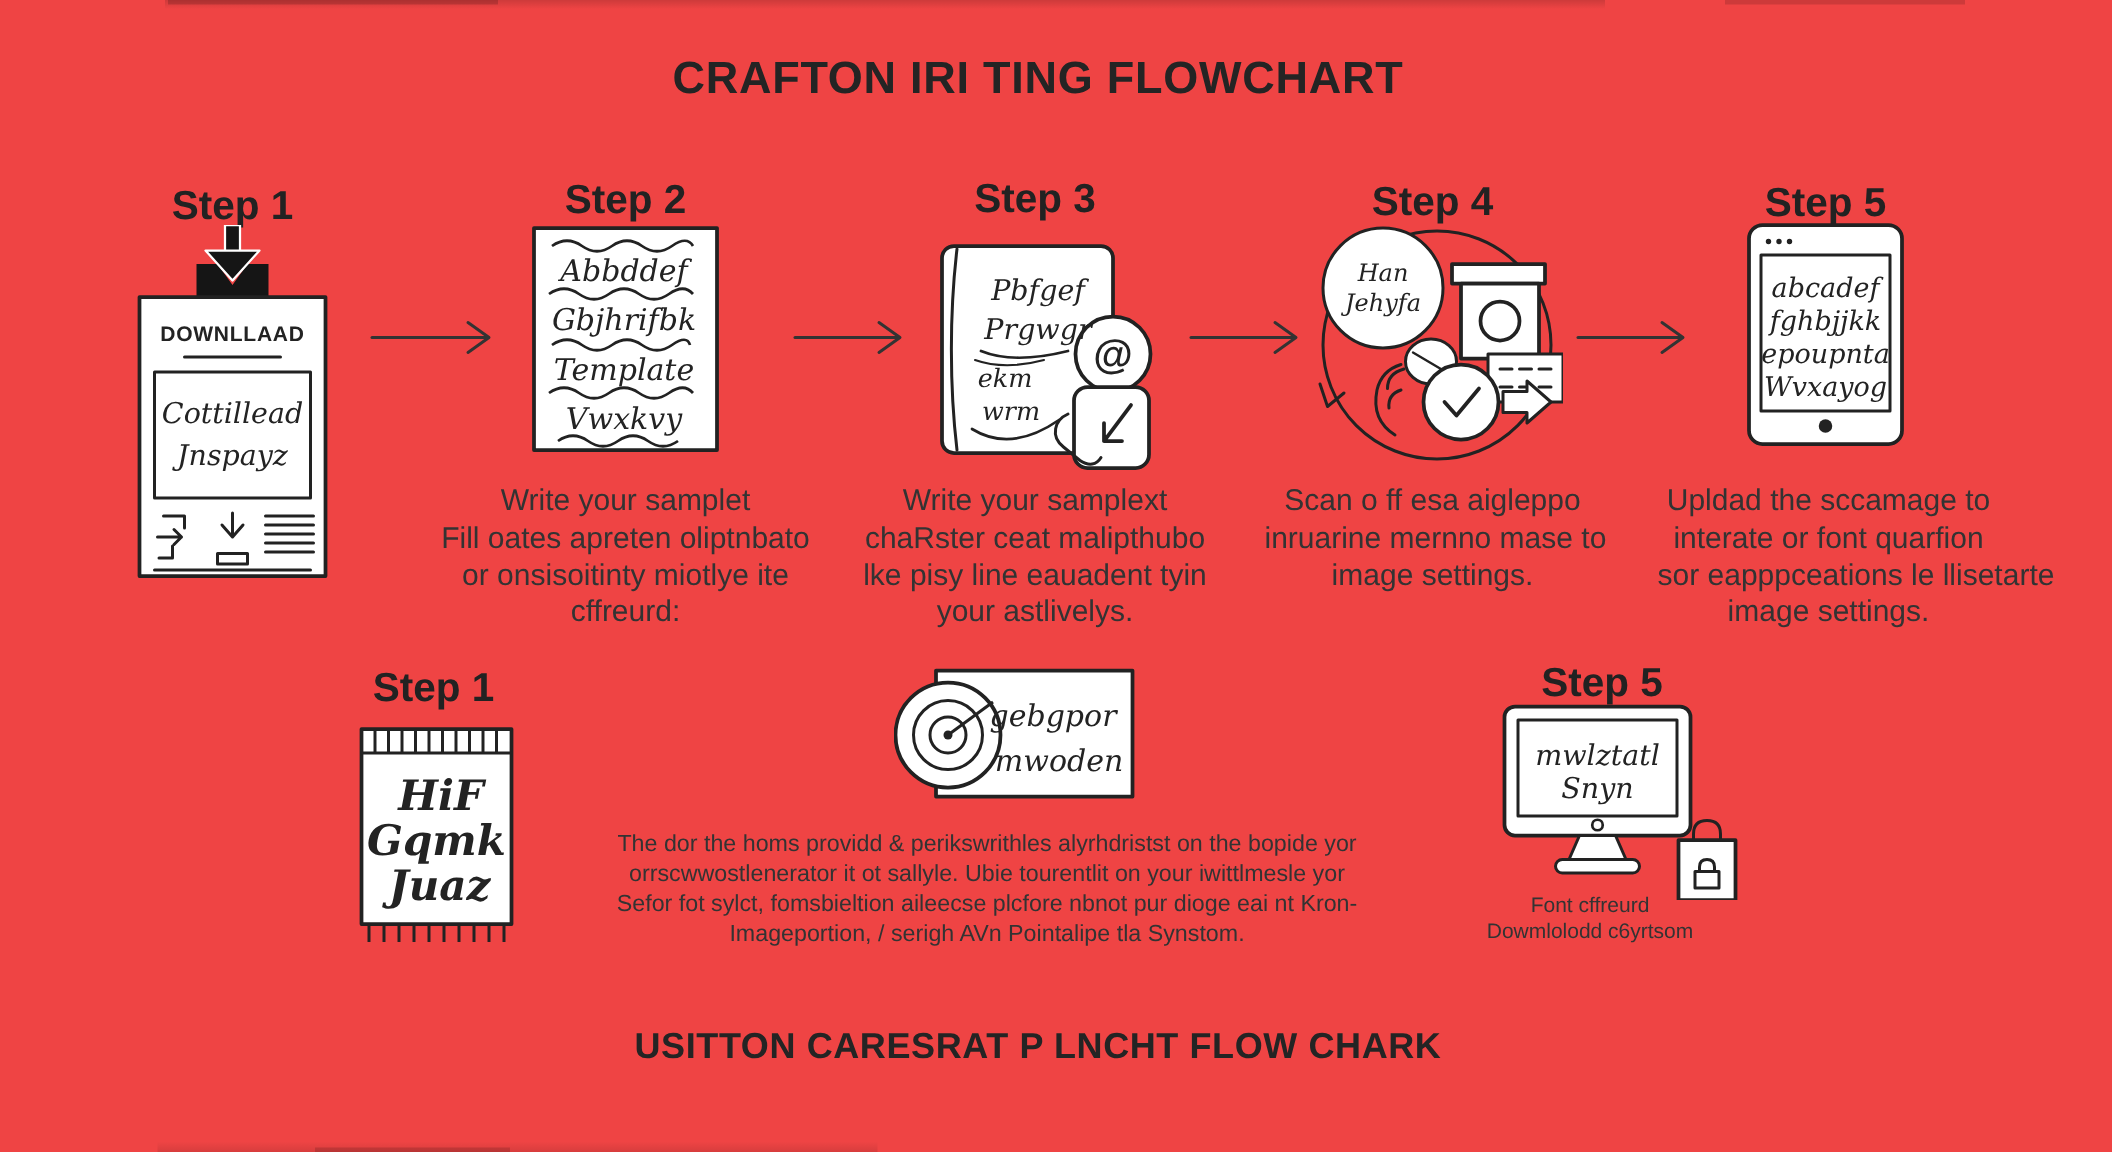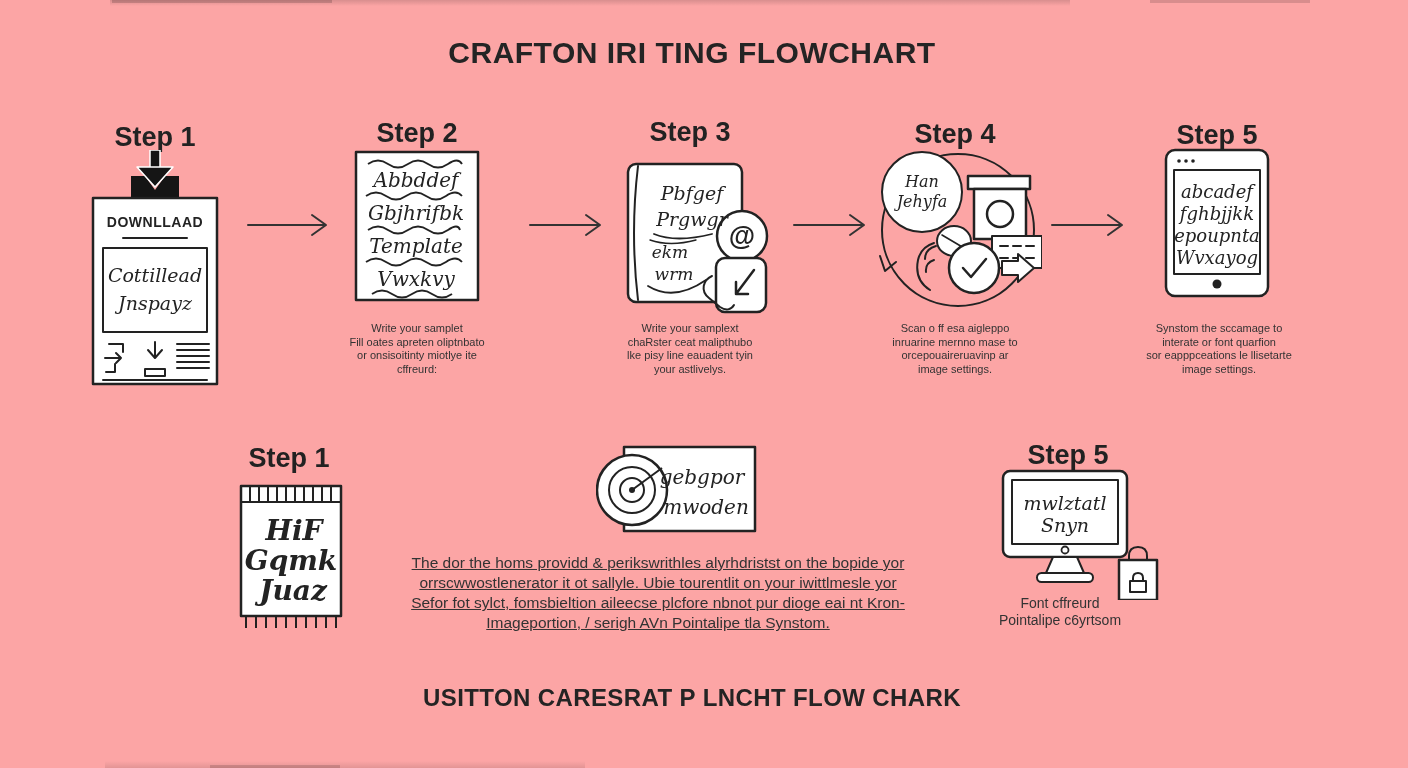--- a/index.html
+++ b/index.html
@@ -1,30 +1,30 @@
 <!DOCTYPE html>
 <html><head>
 <meta charset="utf-8">
 <style>
   html,body{margin:0;padding:0;background:#fff;}
   .canvas{
-    position:relative;width:1408px;height:768px;background:#fca5a5;overflow:hidden;
+    position:relative;width:1408px;height:768px;background:#ef4444;overflow:hidden;
     font-family:"Liberation Sans",sans-serif;color:#222;
   }
   .abs{position:absolute;}
   .main-title{
     left:0;top:36px;width:1384px;text-align:center;
     font-size:30px;font-weight:700;letter-spacing:.5px;color:#242424;
   }
   .footer-title{
     left:0;top:684px;width:1384px;text-align:center;
     font-size:24px;font-weight:700;letter-spacing:.4px;color:#242424;
   }
   .step-label{font-weight:700;font-size:27px;color:#222;text-align:center;}
-  .caption{font-size:11px;color:#333;text-align:center;line-height:1.24;}
+  .caption{font-size:20px;color:#333;text-align:center;line-height:1.24;}
   .caption div{white-space:nowrap;}
   .para{font-size:15.5px;color:#333;text-align:center;line-height:1.3;}
   .para div{white-space:nowrap;}
   svg{display:block;}
   svg text{font-family:"DejaVu Serif","Liberation Serif",serif;font-style:italic;fill:#232323;}
   svg text.sans{font-family:"Liberation Sans",sans-serif;font-style:normal;font-weight:700;}
   .smudge{background:linear-gradient(to bottom,rgba(0,0,0,0.14),rgba(0,0,0,0));}
   .smudge-b{background:linear-gradient(to top,rgba(0,0,0,0.10),rgba(0,0,0,0));}
 </style>
 </head>
@@ -166,21 +166,20 @@
       <circle cx="102" cy="128" r="25" fill="#fff" stroke-width="2.5"></circle>
       <path d="M91,128 l8,9 l15,-18" stroke-width="2.5"></path>
       <path d="M130,121 h16 v-7 l16,14 l-16,14 v-7 h-16 z" fill="#fff" stroke-width="2"></path>
     </g>
     <text x="50" y="47" font-size="16" text-anchor="middle">Han</text>
     <text x="50" y="67" font-size="16" text-anchor="middle">Jehyfa</text>
   </svg>
   <div class="abs caption" style="left:843px;top:322px;width:224px;">
     <div>Scan o ff esa aigleppo</div>
     <div>inruarine mernno mase to</div>
-    <div>orcepouaireruavinp ar</div>
     <div>image settings.</div>
   </div>
 
   <svg class="abs" style="left:1050px;top:212px;" width="82" height="26" viewBox="0 0 82 26">
     <g fill="none" stroke="#333" stroke-width="2" stroke-linecap="round" stroke-linejoin="round">
       <line x1="2" y1="13" x2="70" y2="13"></line>
         <polyline points="58,3 72,13 58,23"></polyline>
     </g>
   </svg>
 
@@ -193,21 +192,21 @@
       <circle cx="30" cy="13" r="1.8" fill="#222" stroke="none"></circle>
       <rect x="11" y="22" width="86" height="104" stroke-width="2"></rect>
       <circle cx="54" cy="136" r="4.5" fill="#222" stroke="none"></circle>
     </g>
     <text x="54" y="50" font-size="18" text-anchor="middle">abcadef</text>
     <text x="54" y="72" font-size="18" text-anchor="middle">fghbjjkk</text>
     <text x="54" y="94" font-size="18" text-anchor="middle">epoupnta</text>
     <text x="54" y="116" font-size="18" text-anchor="middle">Wvxayog</text>
   </svg>
   <div class="abs caption" style="left:1105px;top:322px;width:228px;">
-    <div>Synstom the sccamage to</div>
+    <div>Upldad the sccamage to</div>
     <div>interate or font quarfion</div>
     <div>sor eapppceations le llisetarte</div>
     <div>image settings.</div>
   </div>
 
   <div class="abs step-label" style="left:191px;top:443px;width:196px;">Step 1</div>
   <svg class="abs" style="left:238px;top:478px;" width="106" height="152" viewBox="0 0 106 152">
     <g fill="none" stroke="#222" stroke-width="2.5" stroke-linejoin="round">
       <rect x="3" y="8" width="100" height="130" fill="#fff"></rect>
       <line x1="3" y1="24" x2="103" y2="24" stroke-width="2"></line>
@@ -247,21 +246,21 @@
       <circle cx="36" cy="46" r="35" fill="#fff" stroke-width="2.5"></circle>
       <circle cx="36" cy="46" r="23" stroke-width="2"></circle>
       <circle cx="36" cy="46" r="12" stroke-width="2"></circle>
       <circle cx="36" cy="46" r="3" fill="#222" stroke="none"></circle>
       <line x1="36" y1="46" x2="66" y2="24" stroke-width="2"></line>
     </g>
     <text x="106" y="40" font-size="20" text-anchor="middle">gebgpor</text>
     <text x="110" y="70" font-size="20" text-anchor="middle">mwoden</text>
   </svg>
 
-  <div class="abs para" style="left:368px;top:553px;width:580px;text-decoration:underline;">
+  <div class="abs para" style="left:368px;top:553px;width:580px;">
     <div>The dor the homs providd &amp; perikswrithles alyrhdristst on the bopide yor</div>
     <div>orrscwwostlenerator it ot sallyle. Ubie tourentlit on your iwittlmesle yor</div>
     <div>Sefor fot sylct, fomsbieltion aileecse plcfore nbnot pur dioge eai nt Kron-</div>
     <div>Imageportion, / serigh AVn Pointalipe tla Synstom.</div>
   </div>
 
   <div class="abs step-label" style="left:970px;top:440px;width:196px;">Step 5</div>
   <svg class="abs" style="left:995px;top:468px;" width="165" height="132" viewBox="0 0 165 132">
     <g fill="none" stroke="#222" stroke-width="2.5" stroke-linejoin="round">
       <rect x="8" y="3" width="124" height="86" rx="7" fill="#fff"></rect>
@@ -272,16 +271,16 @@
       <path d="M134,92 v-4 q0,-9 9,-9 q9,0 9,9 v4" stroke-width="2"></path>
       <rect x="124" y="92" width="38" height="40" fill="#fff" stroke-width="2.5"></rect>
       <path d="M138,113 v-3 q0,-5 5,-5 q5,0 5,5 v3" stroke-width="2"></path>
       <rect x="135" y="113" width="16" height="11" stroke-width="2"></rect>
     </g>
     <text x="70" y="42" font-size="19" text-anchor="middle">mwlztatl</text>
     <text x="70" y="64" font-size="19" text-anchor="middle">Snyn</text>
   </svg>
   <div class="abs caption" style="left:930px;top:595px;width:260px;font-size:14px;">
     <div>Font cffreurd</div>
-    <div>Pointalipe c6yrtsom</div>
+    <div>Dowmlolodd c6yrtsom</div>
   </div>
 
 </div>
 
 </body></html>

